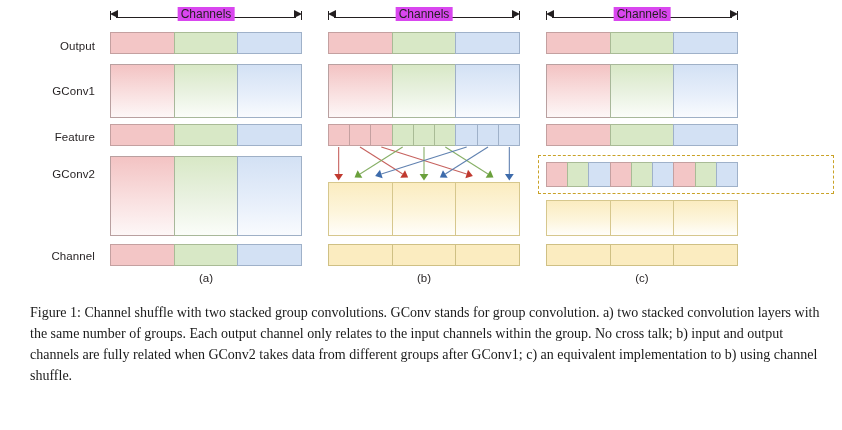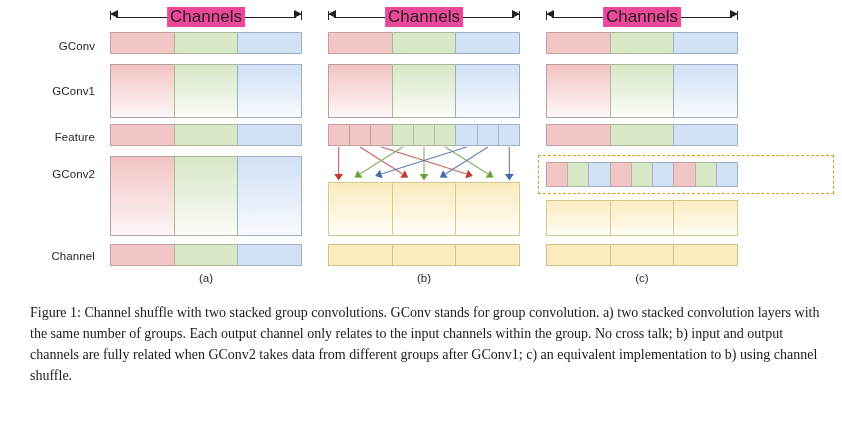--- a/index.html
+++ b/index.html
@@ -20,22 +20,22 @@
     font-size:11.5px;
     color:#231f20;
     text-align:right;
     white-space:nowrap;
     letter-spacing:.1px;
   }
   
   .chan-head{position:absolute;height:22px;}
   .chan-head .chan-text{
     position:absolute;left:50%;top:-1px;transform:translateX(-50%);
-    background:#ec4899;padding:0 3px;
-    font-size:17px;color:#231f20;white-space:nowrap;
+    background:#d946ef;padding:0 3px;
+    font-size:12px;color:#231f20;white-space:nowrap;
   }
   .chan-head .chan-line{
     position:absolute;left:6px;right:6px;top:9px;height:1px;background:#231f20;
   }
   .chan-head .tip{
     position:absolute;top:2px;width:0;height:0;
     border-top:4.5px solid transparent;border-bottom:4.5px solid transparent;
   }
   .chan-head .tip.l{left:0;border-right:8px solid #231f20;}
   .chan-head .tip.r{right:0;border-left:8px solid #231f20;}
@@ -96,21 +96,21 @@
     line-height:21px;
     color:#1a1a1a;
     text-align:left;
   }
 </style>
 </head>
 <body>
 
 <div id="figure">
 
-  <div class="row-label" style="left:0;width:95px;top:40px;">GConv</div>
+  <div class="row-label" style="left:0;width:95px;top:40px;">Output</div>
   <div class="row-label" style="left:0;width:95px;top:85px;">GConv1</div>
   <div class="row-label" style="left:0;width:95px;top:131px;">Feature</div>
   <div class="row-label" style="left:0;width:95px;top:168px;">GConv2</div>
   <div class="row-label" style="left:0;width:95px;top:250px;">Channel</div>
 
   <div class="chan-head" style="left:110px;width:192px;top:8px;">
     <div class="chan-line"></div>
     <div class="bar l"></div>
     <div class="bar r"></div>
     <div class="tip l"></div>

